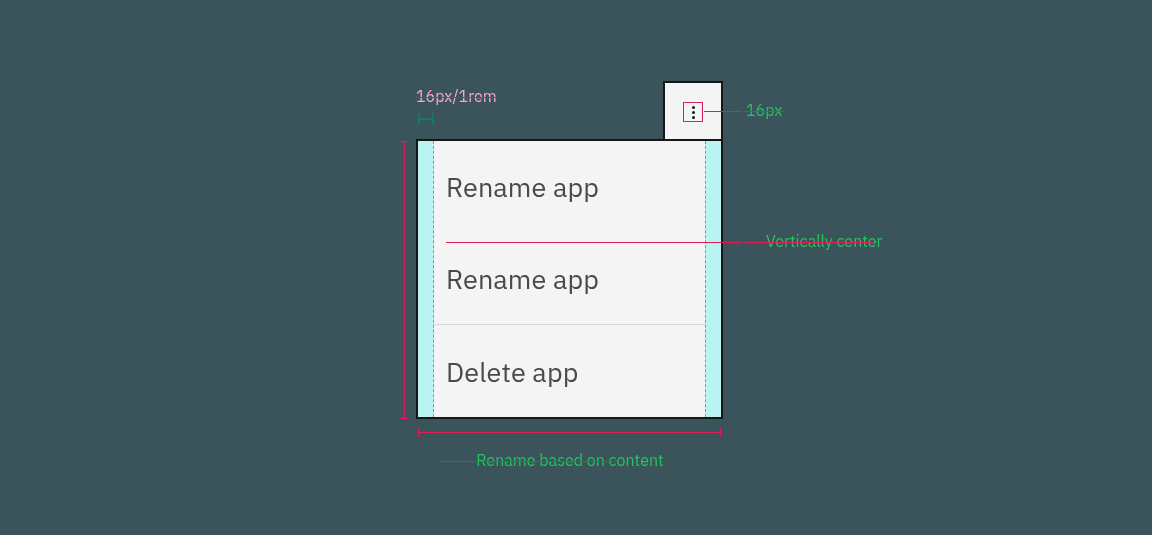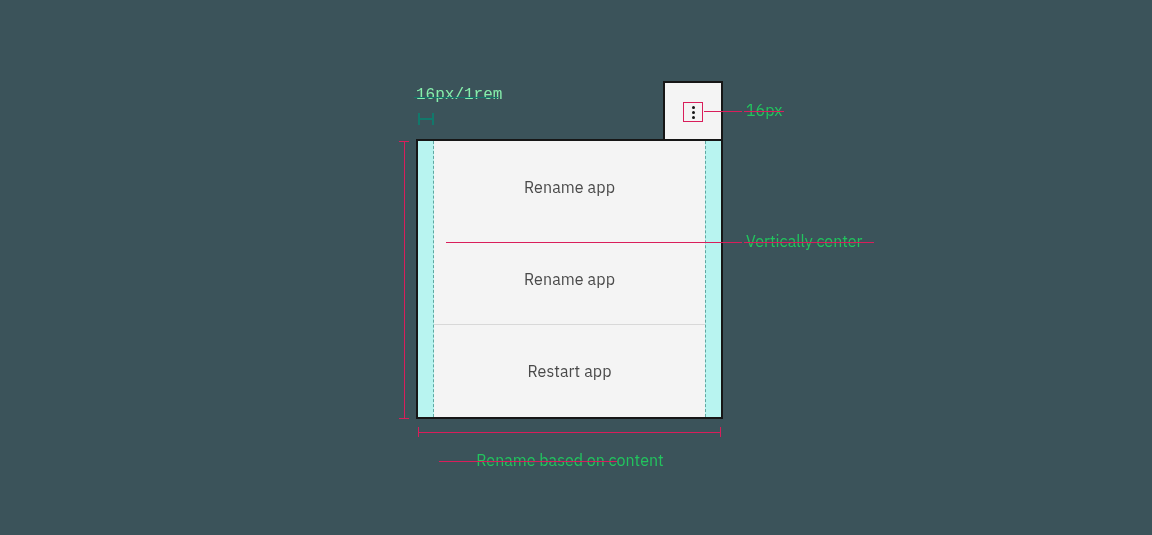--- a/index.html
+++ b/index.html
@@ -48,43 +48,42 @@
   .pad-right { right: 0; border-left:  1px dashed #5fa8a2; }
   .items {
     position: absolute; left: 16px; right: 16px; top: 0; bottom: 0;
     display: flex; flex-direction: column;
   }
   .item {
     flex: 1;
     display: flex; align-items: center;
     padding: 0 12px;
     color: #4a4a4a;
-    font-size: 16px;
+    font-size: 27px;
     letter-spacing: 0.1px;
     cursor: pointer;
-    justify-content: center;
   }
   .divider {
     height: 1px;
     background: #d8d8d8;
     margin: 0;
   }
 
   
   .ann {
     position: absolute;
     font-size: 16px;
     white-space: nowrap;
   }
-  .ann-teal { color: #86efac; font-family: Liberation Mono, monospace; }
+  .ann-teal { color: #f9a8d4; }
   .ann-pink { color: #22c55e; }
 
   .lbl-padding   { left: 416px; top: 86px; }
   .lbl-iconsize  { left: 746px; top: 100px; }
-  .lbl-vc        { left: 746px; top: 231px; }
+  .lbl-vc        { left: 766px; top: 231px; }
   .lbl-width     { left: 440px; top: 450px; text-align: center; width: 260px; }
 
   
   .hline-pink { position: absolute; height: 1px; background: #d91e5b; }
   .vline-pink { position: absolute; width: 1px; background: #d91e5b; }
   .cap-h { position: absolute; width: 1px; height: 10px; background: #d91e5b; }
   .cap-v { position: absolute; height: 1px; width: 10px; background: #d91e5b; }
 
   .teal-line { position: absolute; background: #12786b; }
 
@@ -141,21 +140,21 @@
     <div class="pad-right"></div>
     <div class="items">
       <div class="item">
         <span>Rename app</span>
       </div>
       <div class="item">
         <span>Rename app</span>
       </div>
       <div class="divider"></div>
       <div class="item">
-        <span>Restart app</span>
+        <span>Delete app</span>
       </div>
     </div>
   </div>
 
   <div class="hline-pink" style="left:446px; top:242px; width:296px;"></div>
   <div class="ann ann-pink lbl-vc">Vertically center</div>
   <div class="strike3"></div>
 
   <div class="vline-pink" style="left:404px; top:141px; height:278px;"></div>
   <div class="cap-v" style="left:399px; top:141px;"></div>

